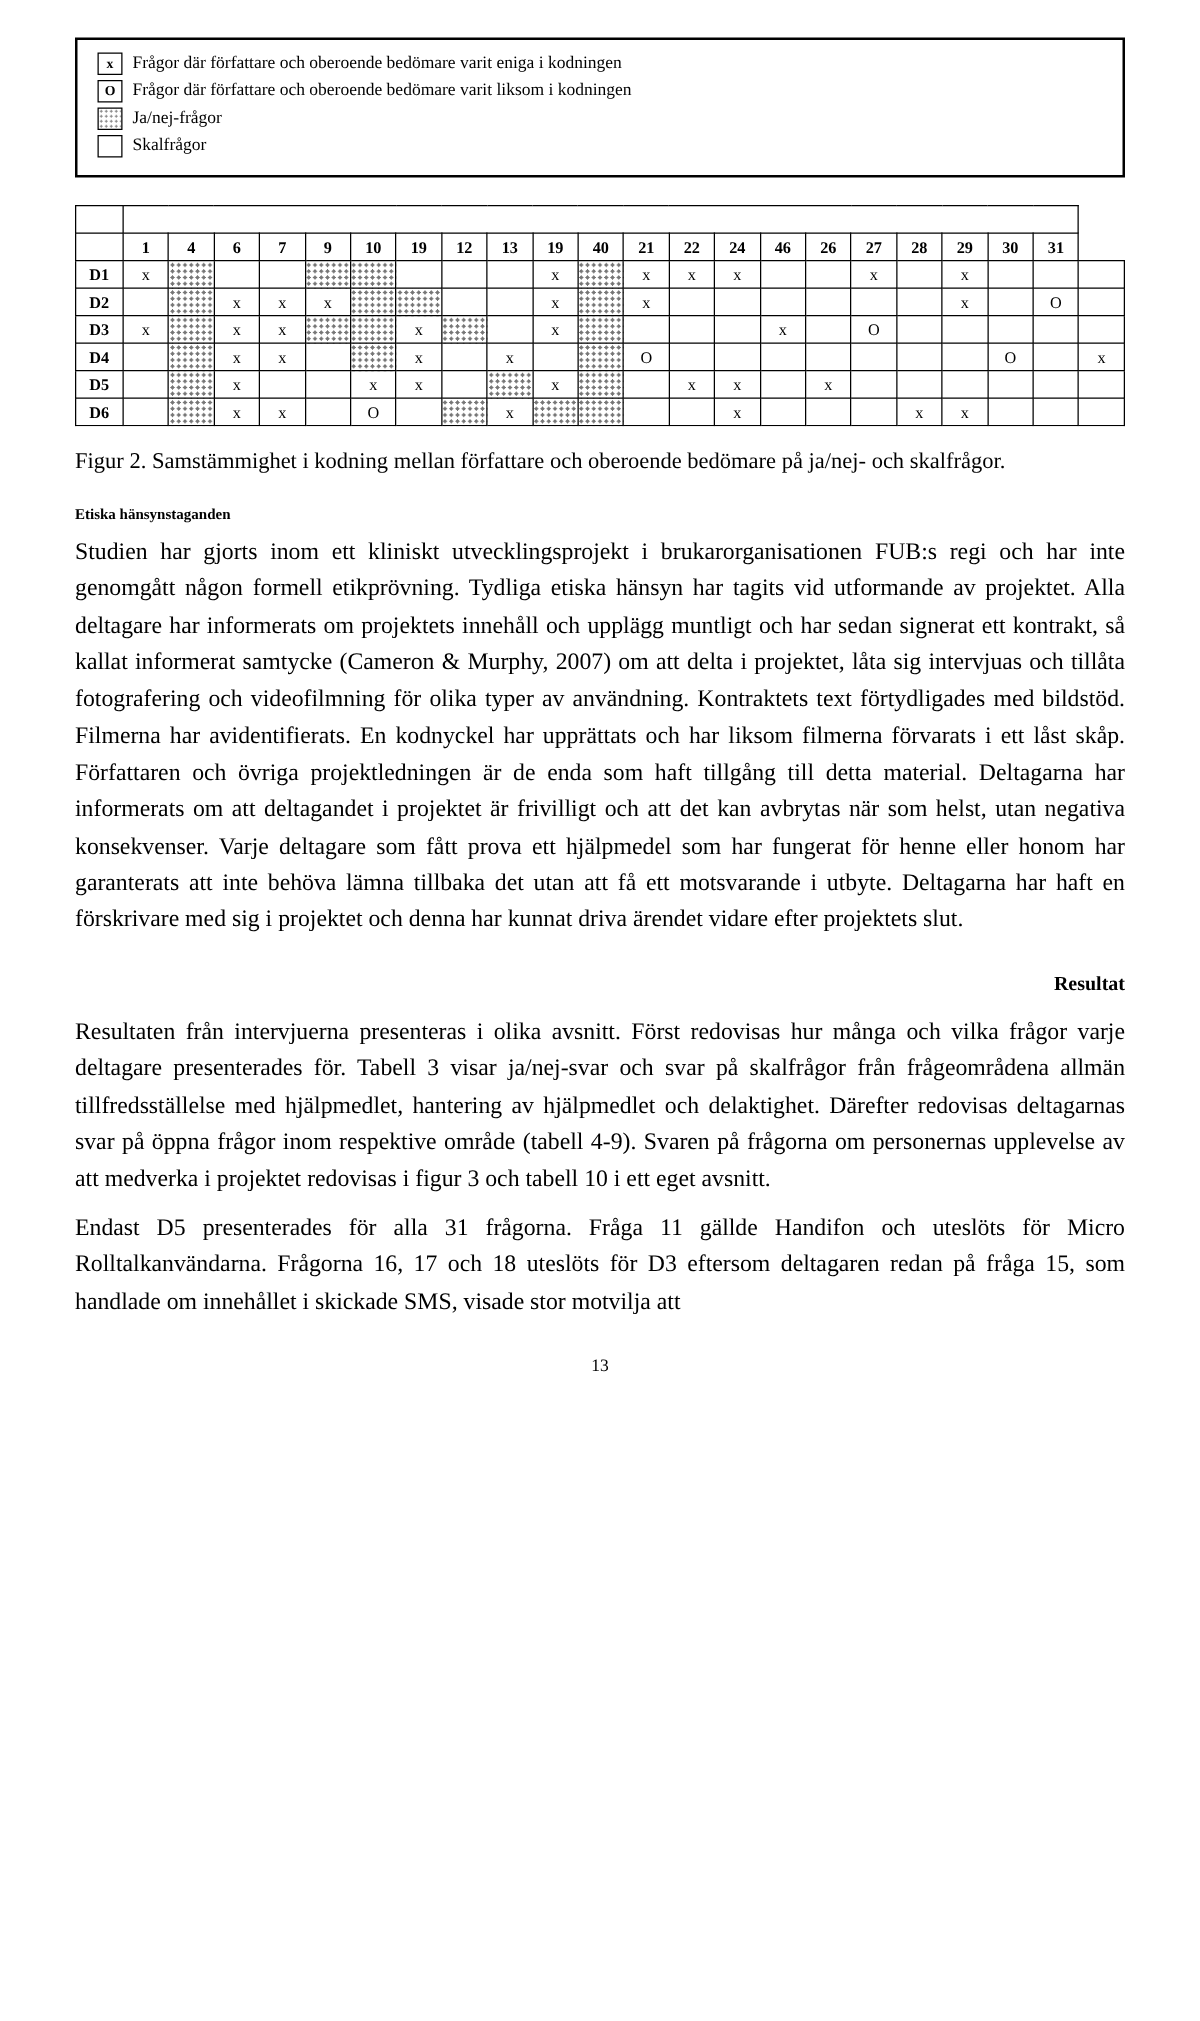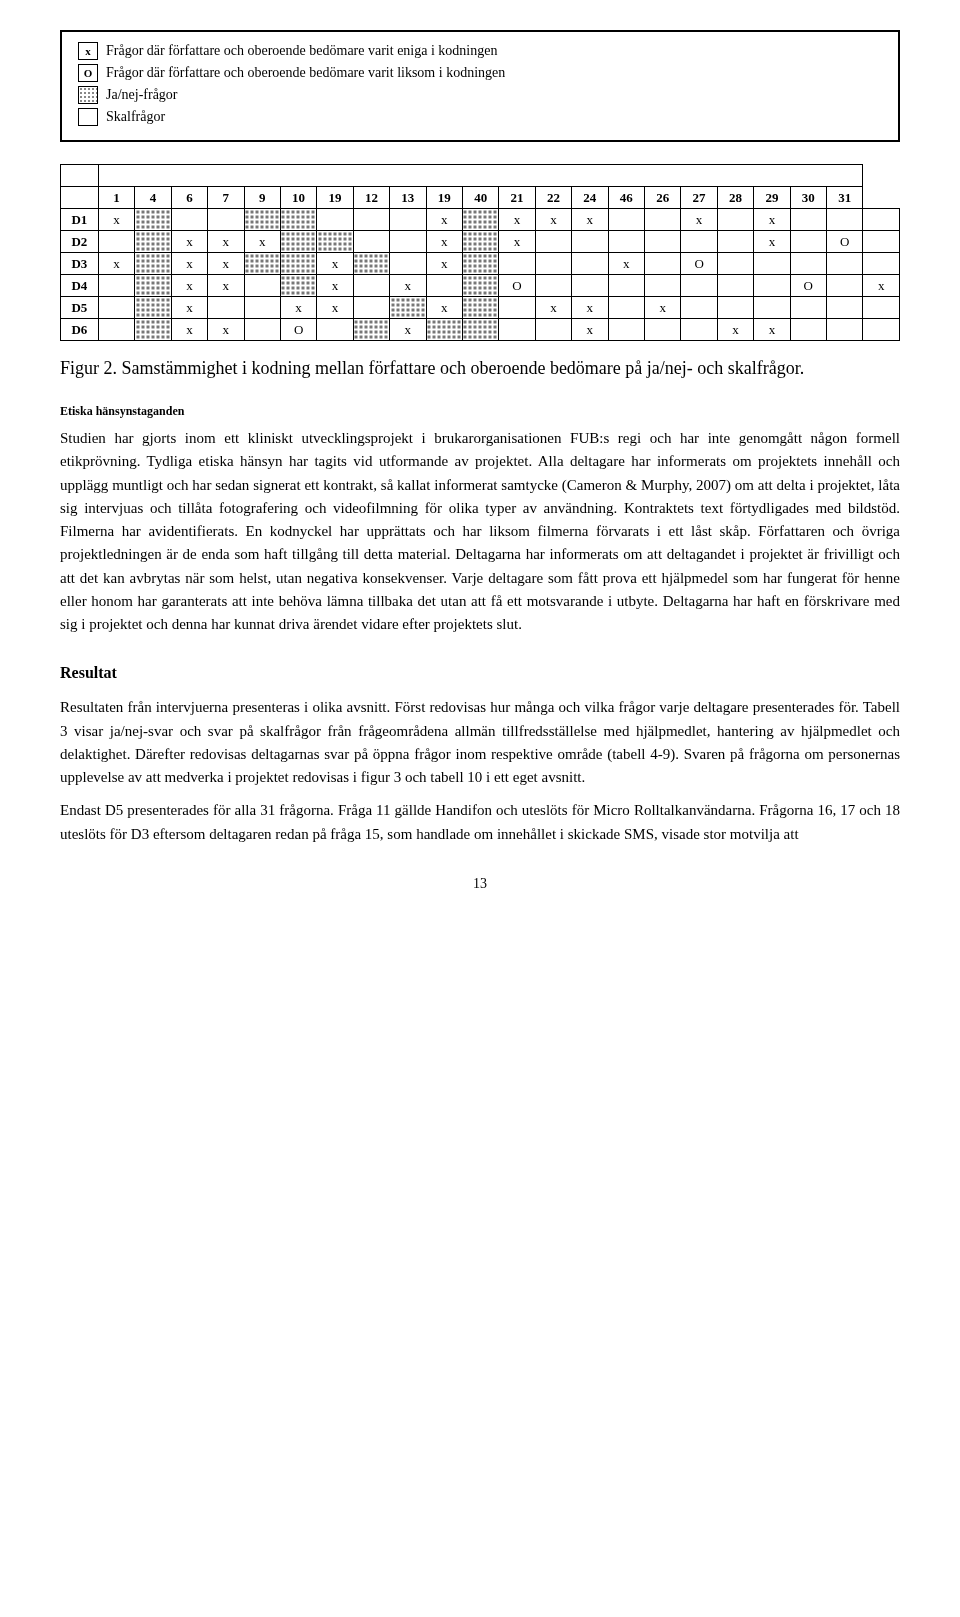--- a/index.html
+++ b/index.html
@@ -93,31 +93,31 @@
     
     .section-heading {
       font-size: 12px;
       font-weight: bold;
       margin-bottom: 8px;
       margin-top: 4px;
     }
 
     
     .body-para {
-      font-size: 15px;
+      font-size: 19px;
       line-height: 1.55;
       text-align: justify;
       margin-bottom: 10px;
     }
 
     
     .resultat-heading {
       font-size: 16px;
       font-weight: bold;
-      text-align: left;
+      text-align: right;
       margin: 28px 0 14px 0;
     }
 
     
     .page-number {
       text-align: center;
       font-size: 14px;
       margin-top: 30px;
     }
   </style>

